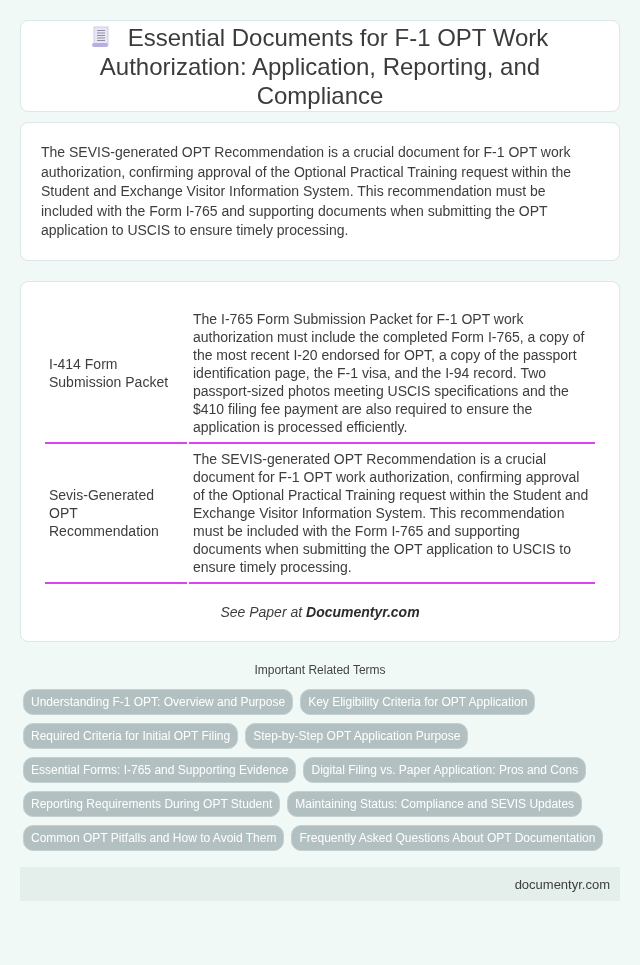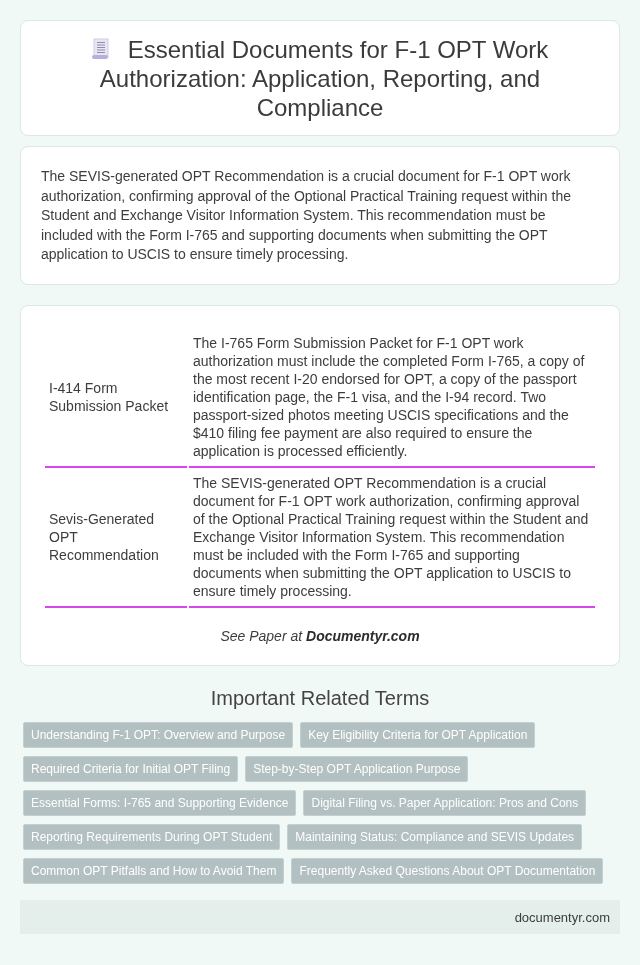--- a/index.html
+++ b/index.html
@@ -14,21 +14,21 @@
     .page { padding: 20px 20px 0 20px; }
 
     .card {
       background: #ffffff;
       border: 1px solid #dde6ea;
       border-radius: 8px;
     }
 
     
     .header-card {
-      height: 116px;
+      height: 92px;
       display: flex;
       align-items: center;
       justify-content: center;
       padding: 8px 60px;
       text-align: center;
     }
     .page-title {
       font-size: 24px;
       line-height: 29px;
       font-weight: normal;
@@ -83,38 +83,38 @@
       font-size: 14px;
       font-style: italic;
       margin-top: 20px;
       color: #3d3d3d;
     }
     .see-more b { font-weight: bold; color: #2b2b2b; }
 
     
     .related-title {
       text-align: center;
-      font-size: 20px;
+      font-size: 12px;
       color: #444;
       margin-top: 21px;
       margin-bottom: 12px;
     }
     .tags {
       display: flex;
       flex-wrap: wrap;
       gap: 8px 7px;
       padding: 0 3px;
     }
     .tag {
       background: #b3c0c1;
       color: #ffffff;
       font-size: 12px;
       line-height: 14px;
       padding: 5px 7px 5px 7px;
-      border-radius: 2px;
+      border-radius: 10px;
       border: 1px solid #c4cfd0;
       white-space: nowrap;
     }
 
     
     .footer {
       margin-top: 16px;
       height: 34px;
       background: #e4eeeb;
       display: flex;

